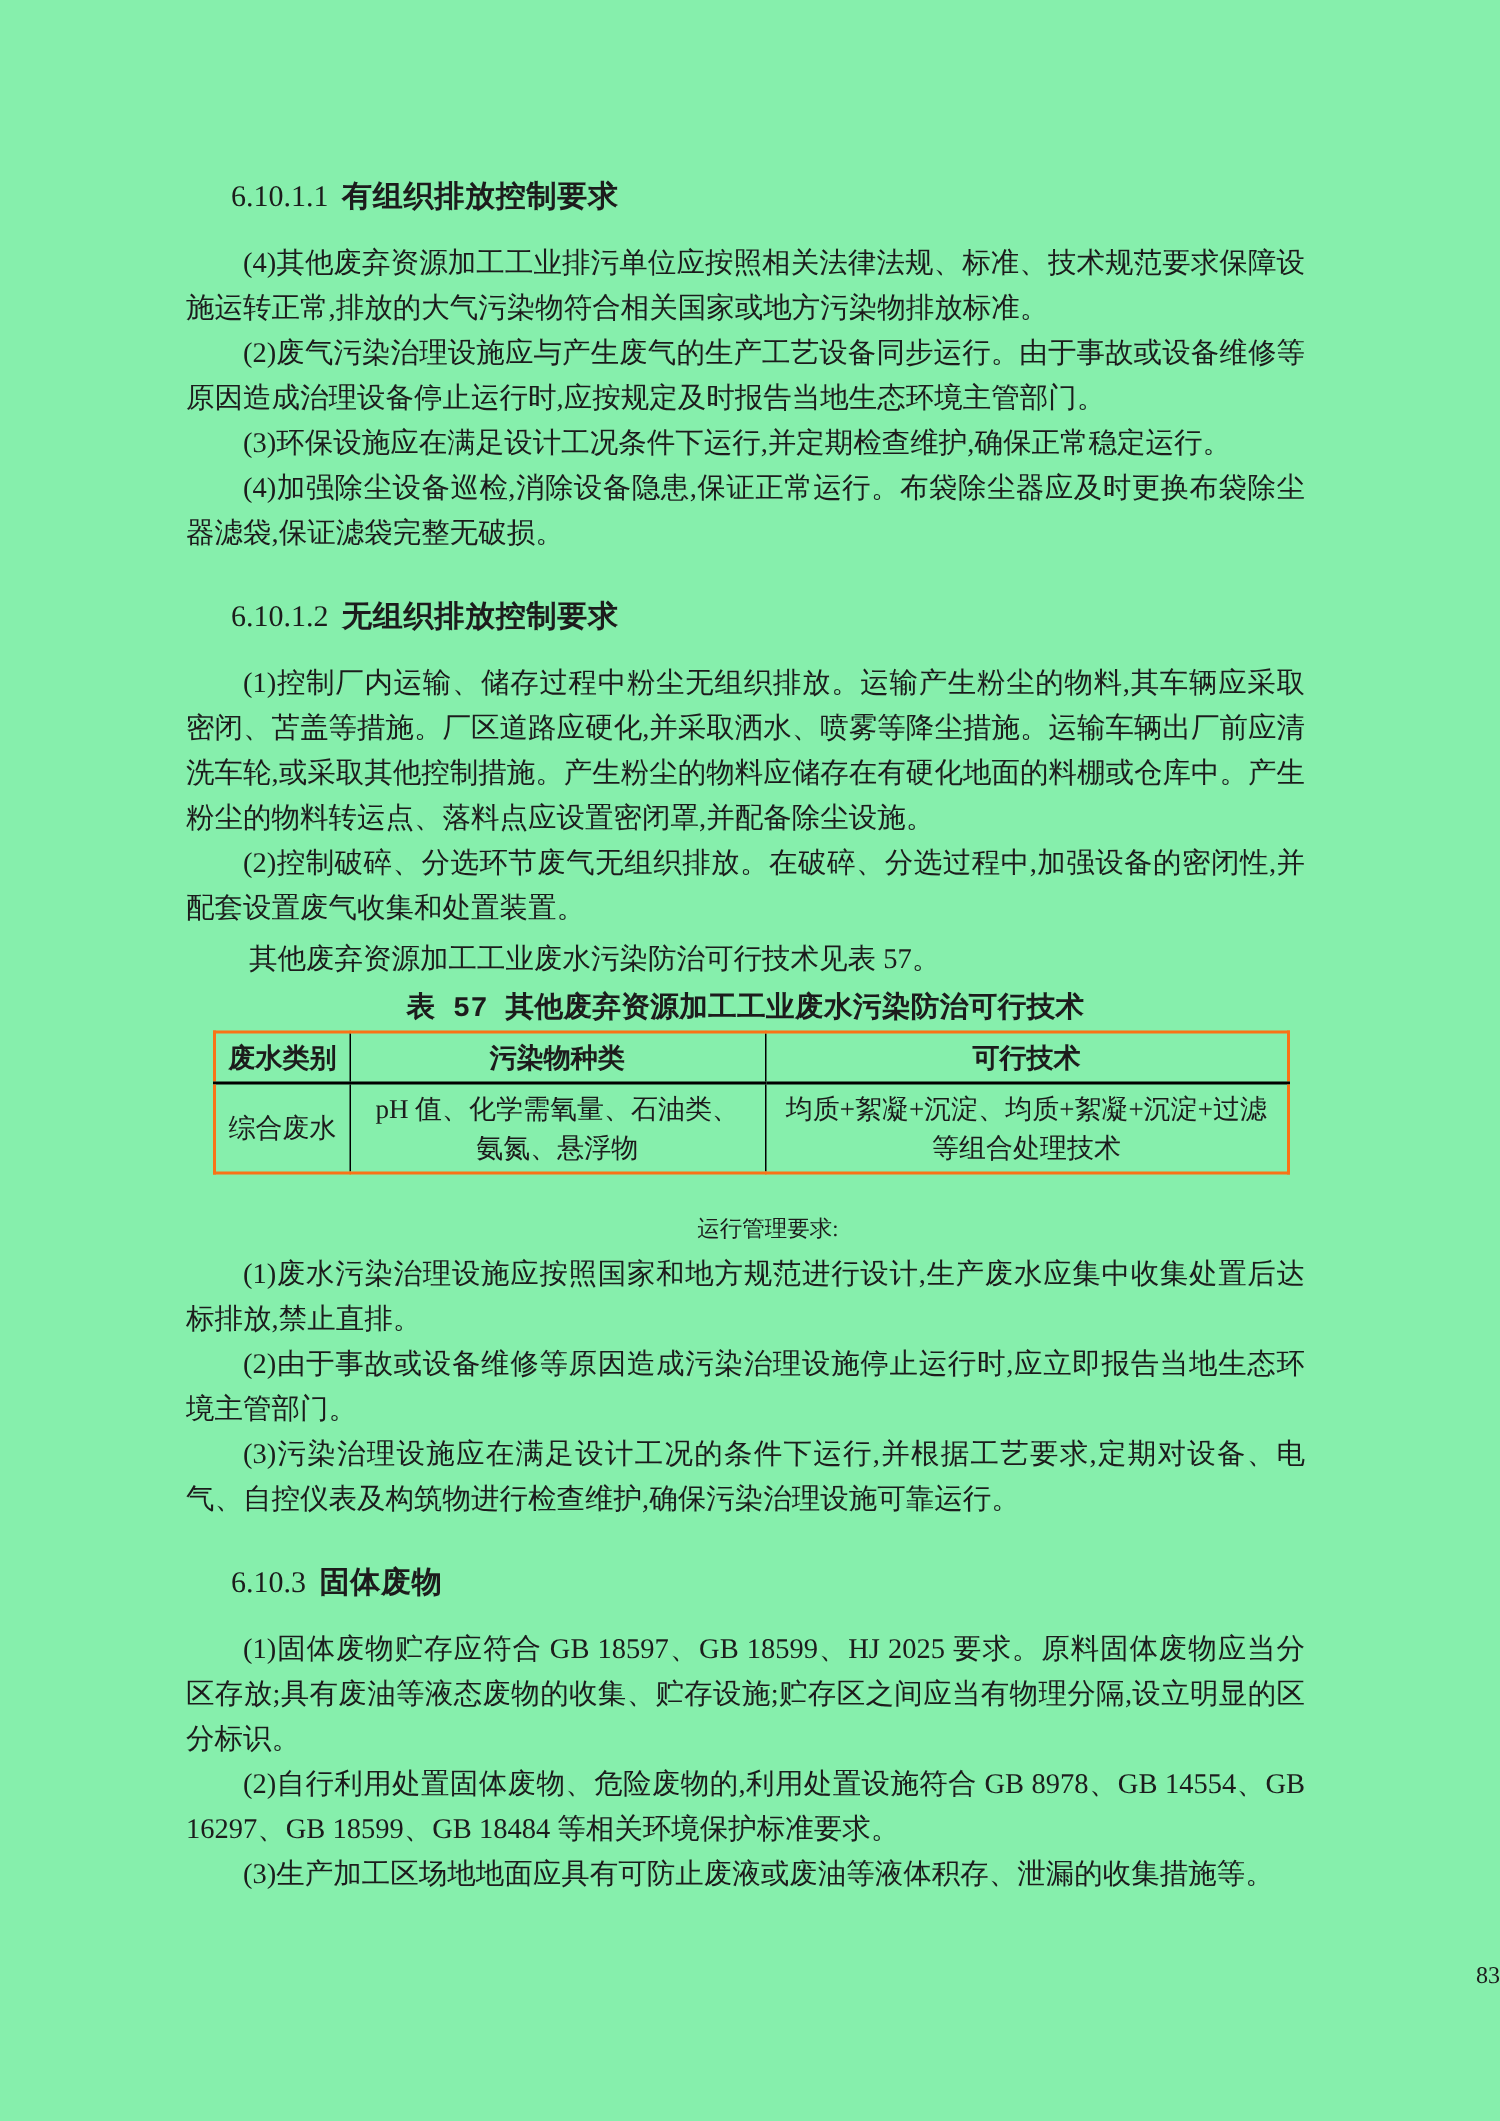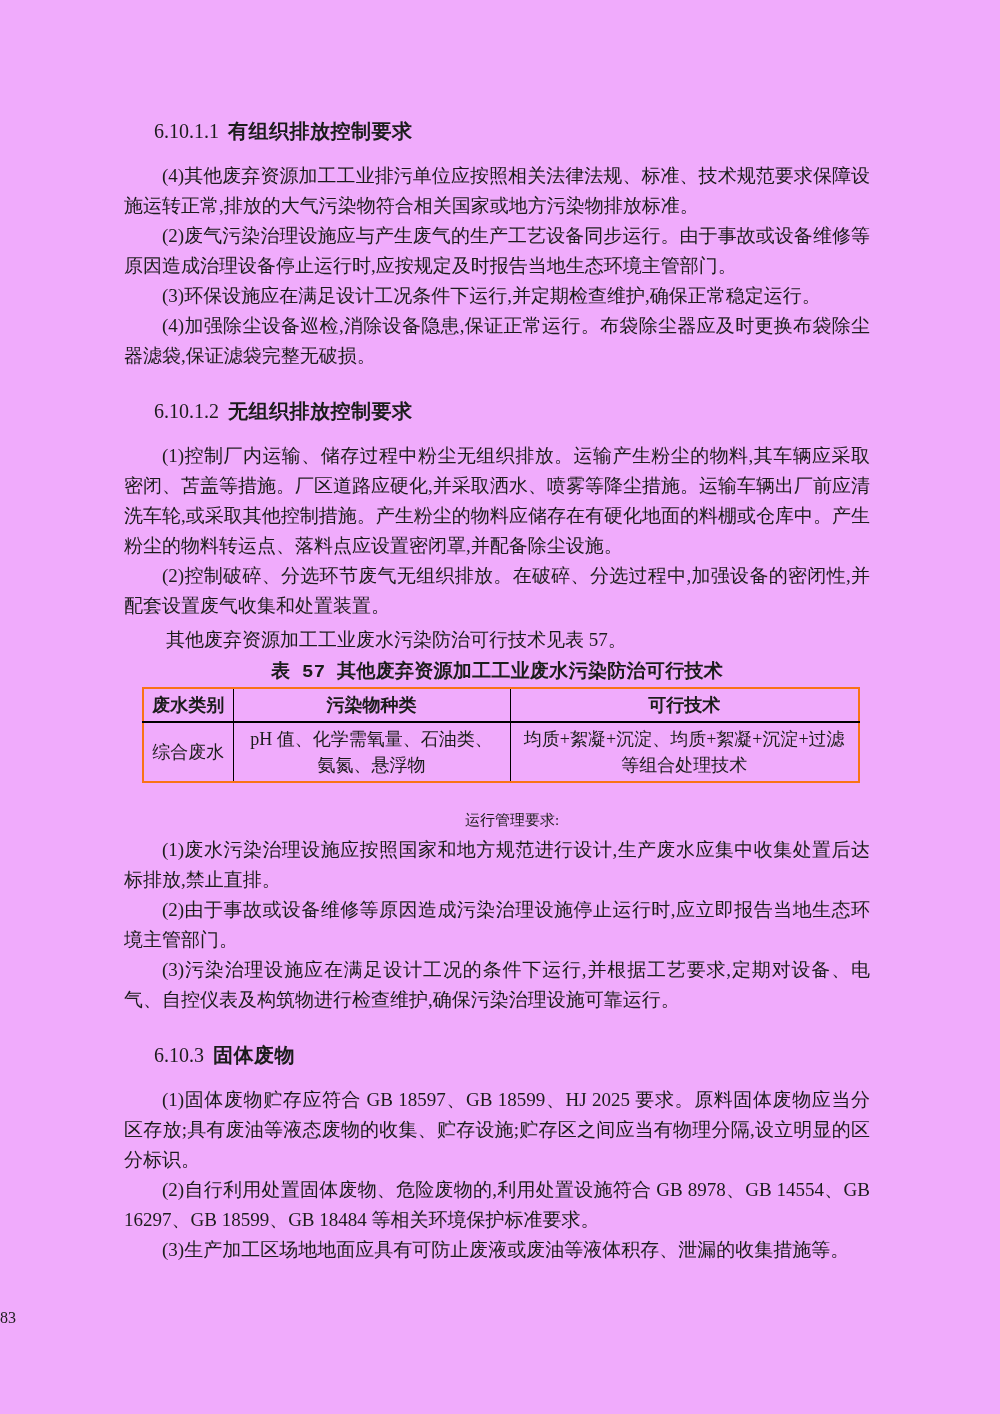--- a/index.html
+++ b/index.html
@@ -12,21 +12,21 @@
     height: 1414px;
     position: relative;
     overflow: hidden;
     color: #1c1c1c;
     font-family: "Liberation Serif", "DejaVu Serif", serif;
   }
   .page {
     position: relative;
     width: 1000px;
     height: 1414px;
-    background: #f0abfc;
+    background: #86efac;
   }
   .content {
     position: relative;
     padding: 116px 130px 0 124px;
   }
   .section-heading {
     margin: 25px 0 15px 30px;
     font-size: 20px;
     line-height: 30px;
     white-space: nowrap;
@@ -100,21 +100,21 @@
     vertical-align: middle;
   }
   .col-type { width: 90px; }
   .col-pollutant { width: 277px; }
   .col-tech { width: 349px; }
   .page-number {
     position: absolute;
     top: 1308px;
     left: 0;
     width: 1000px;
-    text-align: left;
+    text-align: right;
     font-family: "Liberation Serif", "DejaVu Serif", serif;
     font-size: 16px;
     line-height: 20px;
   }
 </style>
 </head>
 <body>
 
 <div class="page">
   <div class="content">

